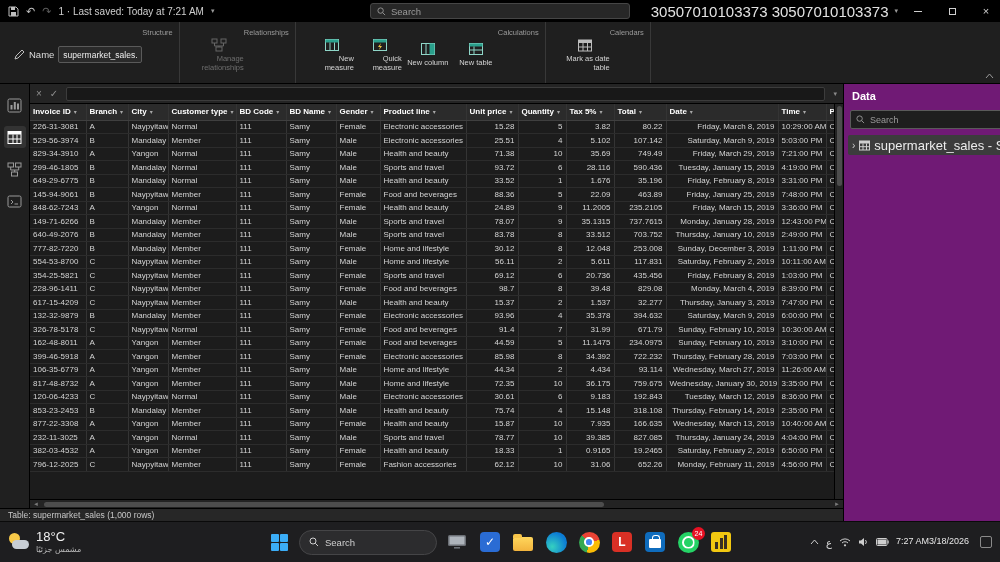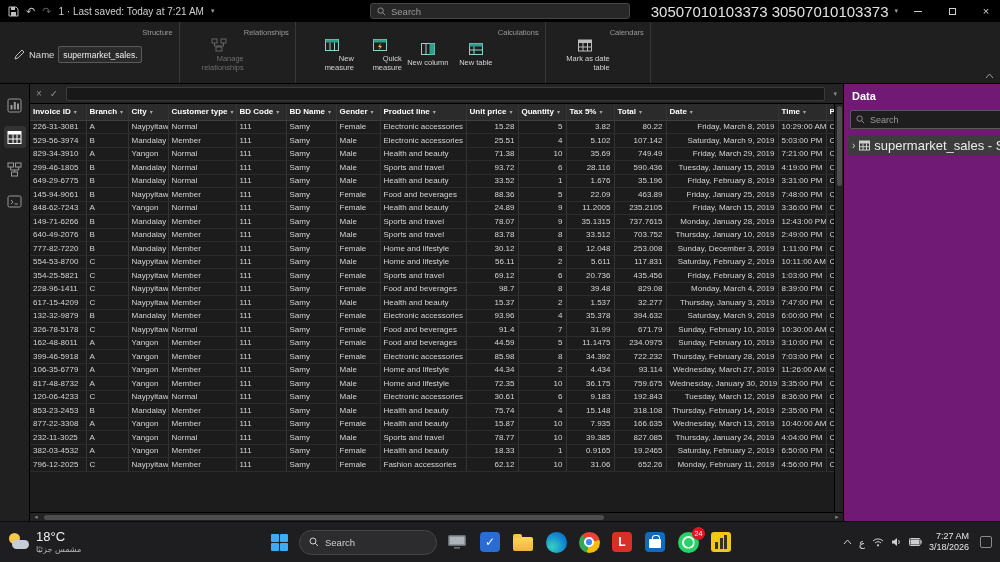--- a/index.html
+++ b/index.html
@@ -116,21 +116,21 @@
   .store::before{content:"";position:absolute;left:7px;top:3px;width:6px;height:5px;border:1.5px solid #fff;border-bottom:0;border-radius:3px 3px 0 0}
   .wa{width:21px;height:21px;border-radius:50%;background:var(--wa-green,#25d366);position:relative}
   .wa::after{content:"";position:absolute;inset:4px;border:2.5px solid #fff;border-radius:50%;clip-path:polygon(0 0,100% 0,100% 100%,25% 100%,0 75%)}
   .badge{position:absolute;top:-2px;right:-4px;min-width:13px;height:13px;border-radius:7px;background:var(--badge-red,#e81123);color:#fff;font-size:7px;display:flex;align-items:center;justify-content:center;padding:0 2px}
   .pbi{width:20px;height:20px;border-radius:3px;background:var(--pbi-yellow,#f2c811);display:flex;align-items:flex-end;justify-content:center;gap:1.5px;padding:3px}
   .pbi i{width:3px;background:#3a3123;display:block}
   .pbi i:nth-child(1){height:7px}.pbi i:nth-child(2){height:11px}.pbi i:nth-child(3){height:14px}
   .tk-right{margin-left:auto;display:flex;align-items:center;gap:7px;padding-right:4px}
   .tray-ic{display:inline-flex;align-items:center;justify-content:center;cursor:pointer}
   .tray-txt{font-size:10px;color:#dcdcdc;cursor:pointer;font-family:"DejaVu Sans",sans-serif}
-  .tk-clock{display:flex;flex-direction:column;align-items:flex-end;line-height:1.25;font-size:9px;color:#e6e6e6;cursor:pointer;padding-right:4px}
+  .tk-clock{display:flex;flex-direction:row;align-items:flex-end;line-height:1.25;font-size:9px;color:#e6e6e6;cursor:pointer;padding-right:4px}
   .tk-note{width:12px;height:12px;border:1px solid #8a8a8a;border-radius:2px;margin-right:4px;cursor:pointer}
 
   svg{display:block}
 </style>
 </head>
 <body>
 
 <div class="app">
 
   <div class="titlebar">
@@ -813,20 +813,23 @@
           </div>
 
           <div class="hscroll">
             <span class="harrow">◄</span>
             <div class="hthumb"></div>
             <span class="harrow right">►</span>
           </div>
         </div>
       </div>
 
+      <div class="statusbar">
+        <span>Table: supermarket_sales (1,000 rows)</span>
+      </div>
     </div>
 
     <div class="panel">
       <div class="panel-head">
         <span class="panel-title">Data</span>
         <span class="panel-collapse">»</span>
       </div>
       <div class="panel-search">
         <span>
           <svg width="9" height="9" viewBox="0 0 10 10">

